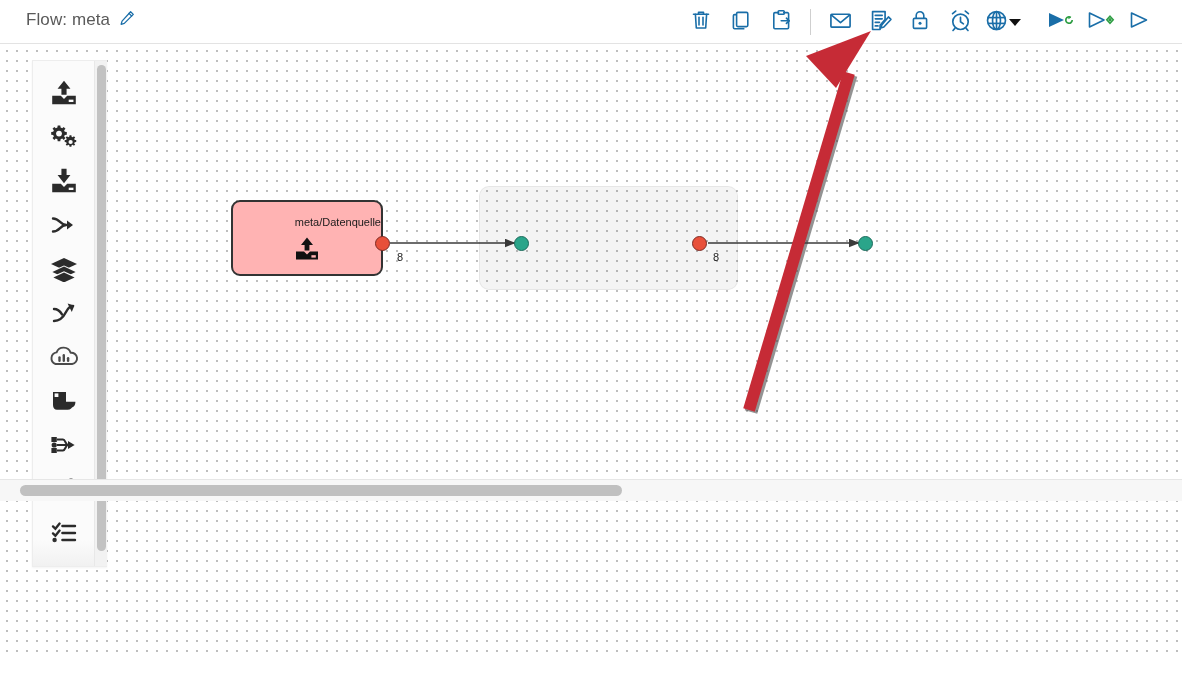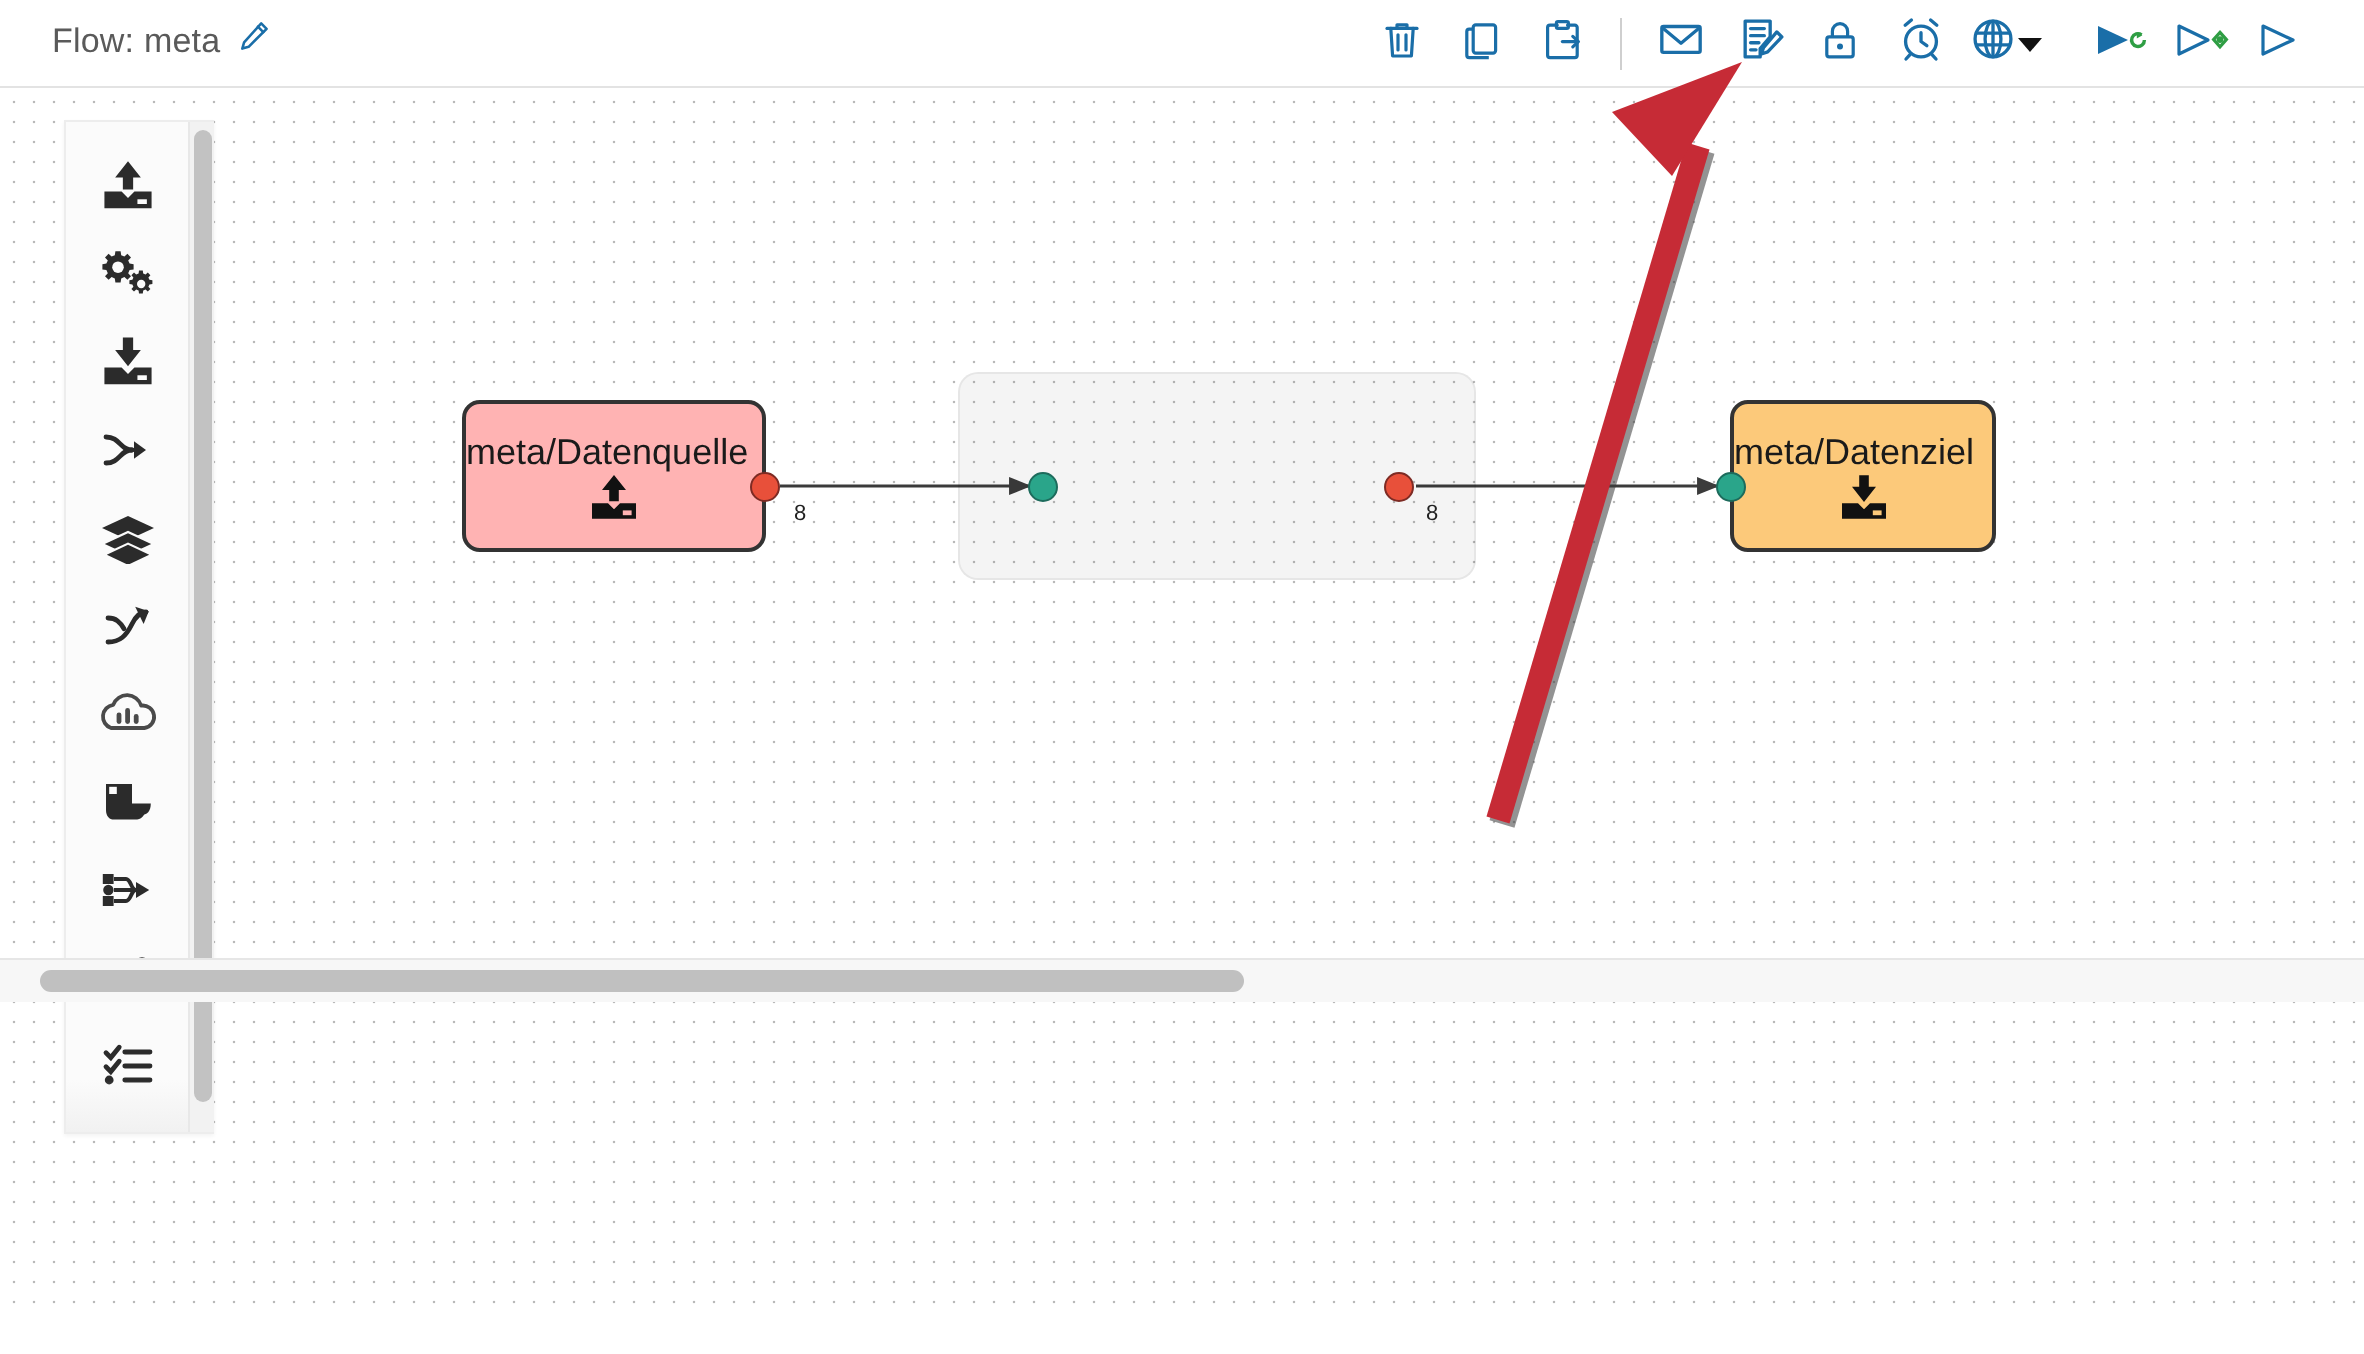--- a/index.html
+++ b/index.html
@@ -159,22 +159,22 @@
     position: absolute;
     border: 2px solid #333333;
     border-radius: 9px;
     box-sizing: border-box;
     cursor: pointer;
   }
   .node-label {
     position: absolute;
     left: 0; right: 0;
     top: 14px;
-    text-align: left;
-    font-size: 18px;
+    text-align: right;
+    font-size: 11px;
     color: #1a1a1a;
   }
   .node-glyph {
     position: absolute;
     left: 0; right: 0;
     bottom: 12px;
     display: flex;
     justify-content: center;
   }
   .port {
@@ -392,30 +392,20 @@
           </svg>
         </div>
       </div>
       <div class="port" style="left:375px; top:192px; background:#e8503a;"></div>
       <div class="port-count" style="left:397px; top:207px;">8</div>
 
       <div class="port in" style="left:514px; top:192px; background:#2aa58a;"></div>
       <div class="port" style="left:692px; top:192px; background:#e8503a;"></div>
       <div class="port-count" style="left:713px; top:207px;">8</div>
 
-      <div class="node" style="left:865px; top:156px; width:133px; height:76px; background:#fcc97a;">
-        <div class="node-label">meta/Datenziel</div>
-        <div class="node-glyph">
-          <svg width="28" height="26" viewBox="0 0 28 26">
-            <path d="M11.6 1.6 H16.4 V7.4 H20 L14 15 L8 7.4 H11.6 Z" fill="#111111"></path>
-            <path d="M3 15.6 H11 L14 18.6 L17 15.6 H25 V23.4 H3 Z" fill="#111111"></path>
-            <rect x="18.4" y="19.2" width="4.4" height="2.4" fill="#fcc97a"></rect>
-          </svg>
-        </div>
-      </div>
       <div class="port in" style="left:858px; top:192px; background:#2aa58a;"></div>
 
       <div id="palette">
         <div id="palette-list">
 
           <div class="pal-item">
             <span>
               <svg width="30" height="28" viewBox="0 0 28 26">
                 <path d="M14 1.5 L20 9 H16.4 V14.6 H11.6 V9 H8 Z" fill="#2b2b2b"></path>
                 <path d="M3 15.6 H11 L14 18.6 L17 15.6 H25 V23.4 H3 Z" fill="#2b2b2b"></path>

